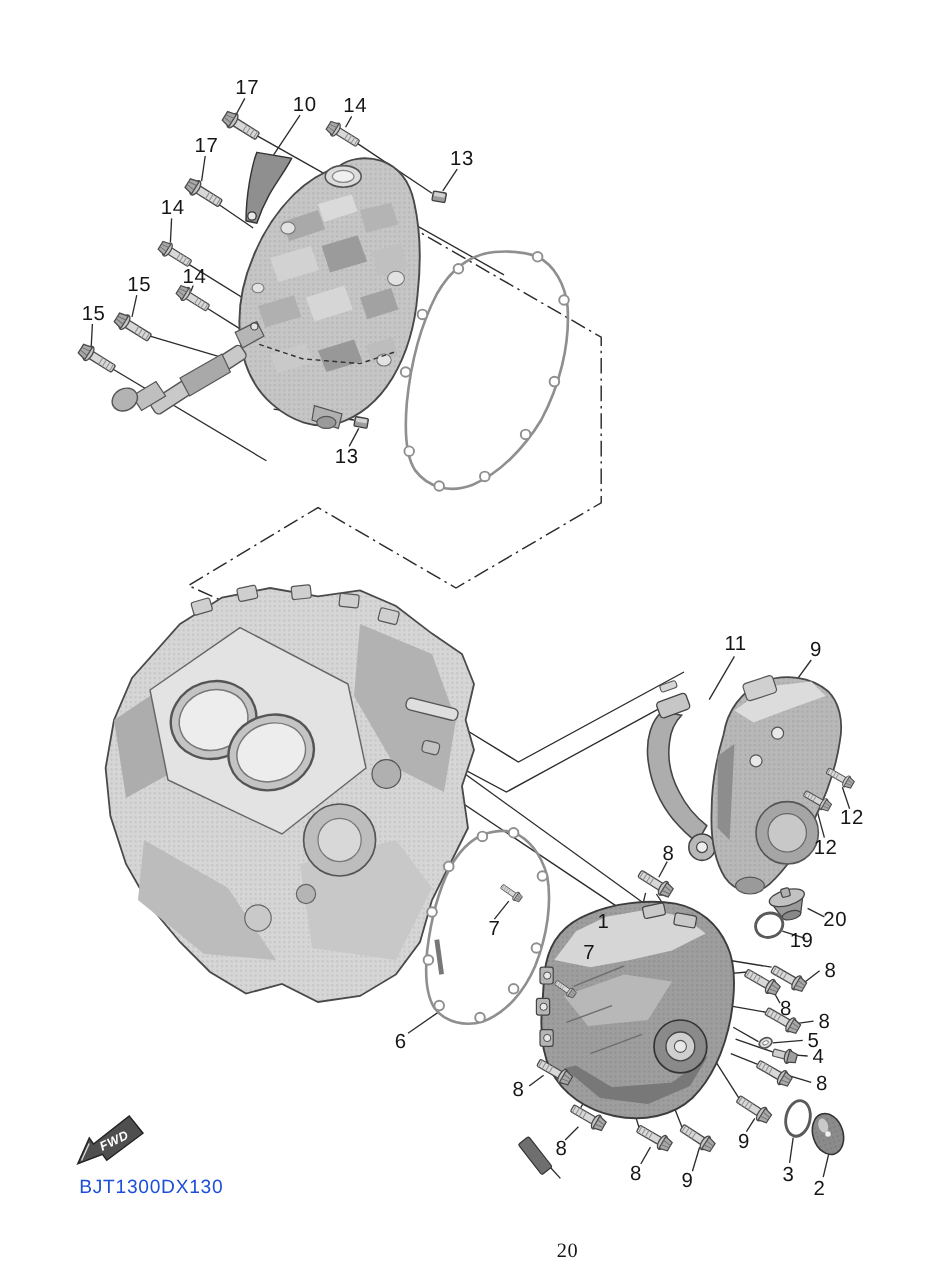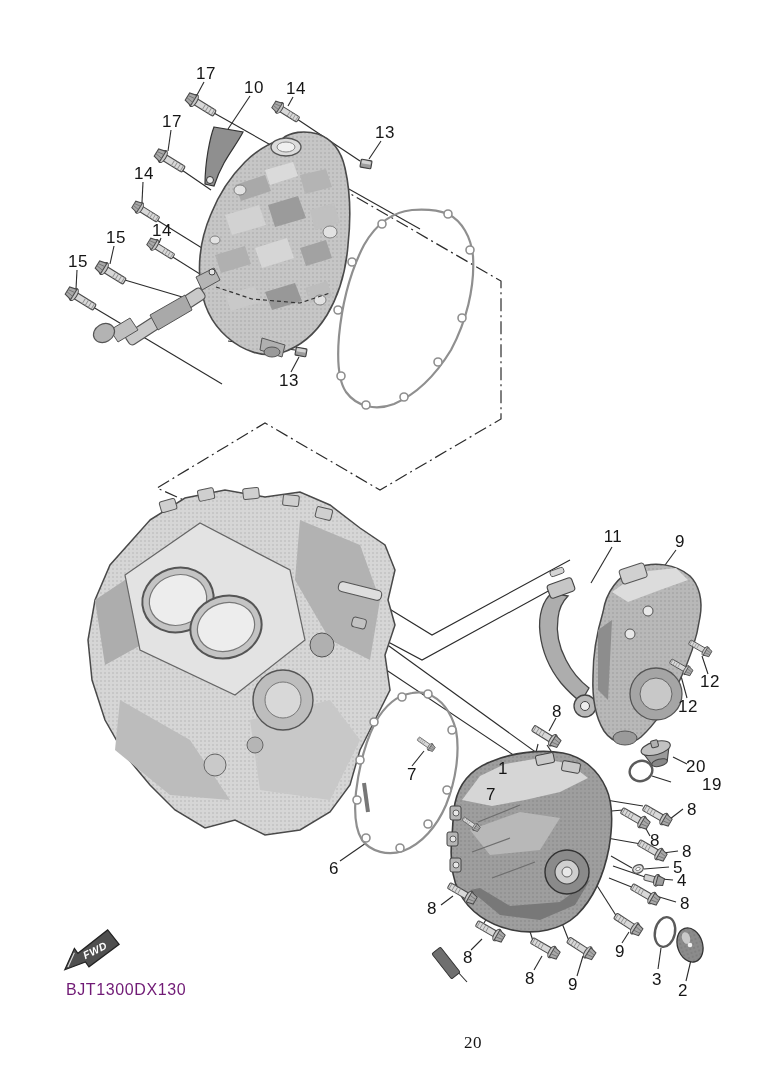--- a/index.html
+++ b/index.html
@@ -1,21 +1,21 @@
 <!DOCTYPE html>
 <html><head>
 <meta charset="utf-8">
 <style>
   html,body{margin:0;padding:0;background:#ffffff;}
   .stage{position:relative;width:771px;height:1065px;background:#ffffff;overflow:hidden;
          font-family:"Liberation Sans",sans-serif;}
   .stage svg{position:absolute;left:0;top:0;}
   .callout{position:absolute;transform:translate(-50%,-50%);font-size:17px;font-weight:400;
            color:#151515;letter-spacing:.5px;line-height:1;white-space:nowrap;}
-  .part-code{position:absolute;left:66px;top:981px;font-size:16px;color:#701a75;letter-spacing:.6px;}
+  .part-code{position:absolute;left:66px;top:981px;font-size:16px;color:#1d4ed8;letter-spacing:.6px;}
 </style>
 </head>
 <body>
 
 <div class="stage">
 
 <svg width="771" height="1065" viewBox="0 0 771 1065">
   <defs>
     <g id="bolt">
       <rect x="-16" y="-3.4" width="24" height="6.8" rx="1.5" fill="#d8d8d8" stroke="#4a4a4a" stroke-width="1.1"></rect>
@@ -339,21 +339,21 @@
       <div class="callout" style="left: 162px; top: 230px;">14</div>
       <div class="callout" style="left: 116px; top: 237px;">15</div>
       <div class="callout" style="left: 78px; top: 261px;">15</div>
       <div class="callout" style="left: 289px; top: 380px;">13</div>
       <div class="callout" style="left: 613px; top: 536px;">11</div>
       <div class="callout" style="left: 680px; top: 541px;">9</div>
       <div class="callout" style="left: 710px; top: 681px;">12</div>
       <div class="callout" style="left: 688px; top: 706px;">12</div>
       <div class="callout" style="left: 557px; top: 711px;">8</div>
       <div class="callout" style="left: 696px; top: 766px;">20</div>
-      <div class="callout" style="left: 712px; top: 784px; text-align: center;">19</div>
+      <div class="callout" style="left: 668px; top: 784px; text-align: center;">19</div>
       <div class="callout" style="left: 503px; top: 768px;">1</div>
       <div class="callout" style="left: 412px; top: 774px;">7</div>
       <div class="callout" style="left: 491px; top: 794px;">7</div>
       <div class="callout" style="left: 692px; top: 809px;">8</div>
       <div class="callout" style="left: 655px; top: 840px;">8</div>
       <div class="callout" style="left: 687px; top: 851px;">8</div>
       <div class="callout" style="left: 678px; top: 867px;">5</div>
       <div class="callout" style="left: 682px; top: 880px;">4</div>
       <div class="callout" style="left: 685px; top: 903px;">8</div>
       <div class="callout" style="left: 432px; top: 908px;">8</div>

